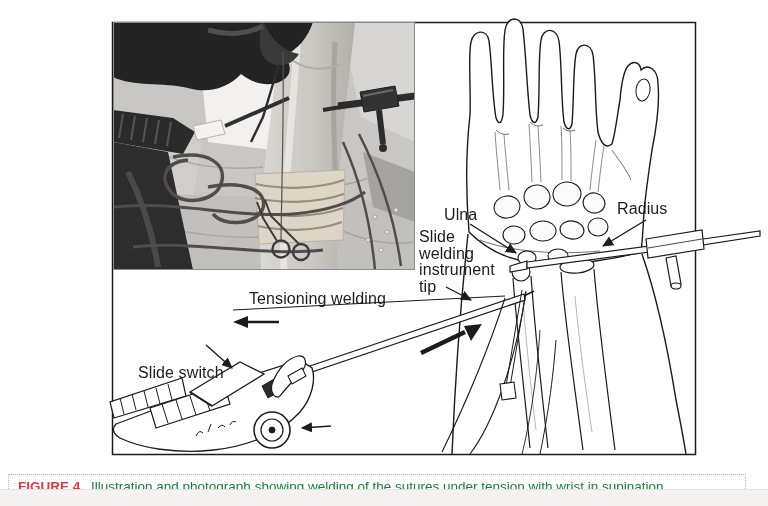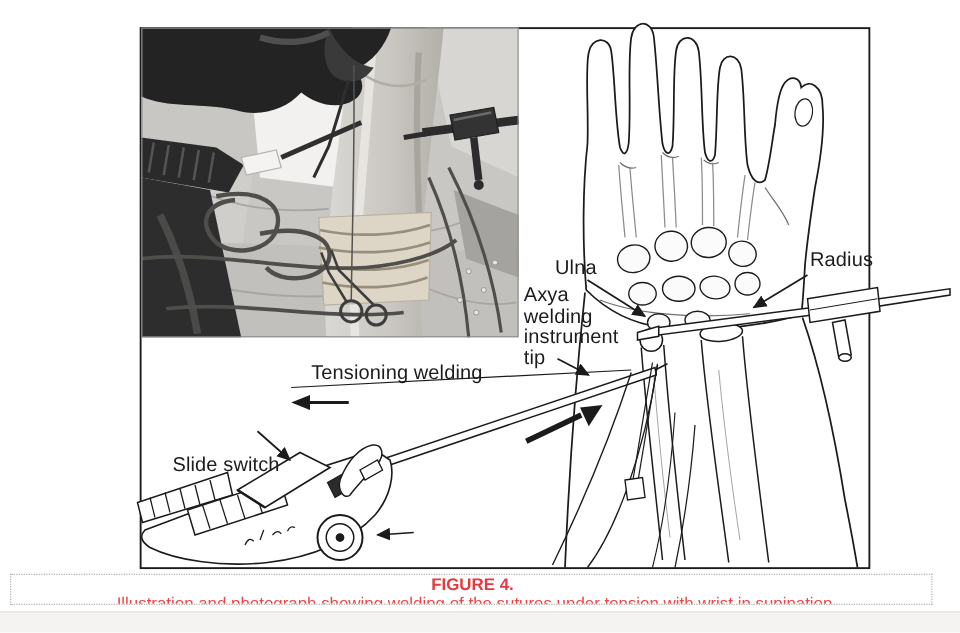--- a/index.html
+++ b/index.html
@@ -7,30 +7,30 @@
     width:768px;height:506px;background:#ffffff;overflow:hidden;
     font-family:"Liberation Sans",sans-serif;
   }
   .stage{position:relative;width:768px;height:506px;background:#fff;}
   .art{position:absolute;left:0;top:0;}
   .lbl{
     position:absolute;color:#1c1c1c;font-size:16px;line-height:16.5px;
     white-space:pre-line;letter-spacing:.1px;
   }
   .lbl-ulna{left:444px;top:207px;}
-  .lbl-radius{left:648px;top:201px;}
+  .lbl-radius{left:617px;top:201px;}
   .lbl-axya{left:419px;top:229px;}
   .lbl-tension{left:249px;top:291px;}
   .lbl-slide{left:138px;top:329px;margin-top:36px;}
   .lbl-handpiece{left:334px;top:413px;line-height:17px;}
   .caption{
-    position:absolute;left:8px;top:459px;width:738px;height:25px;
+    position:absolute;left:8px;top:474px;width:738px;height:25px;
     border:1px dotted #bab2ae;background:#fff;box-sizing:border-box;
     display:flex;align-items:center;padding-left:9px;font-size:13.5px;
-    white-space:nowrap;overflow:hidden;flex-direction:column;
+    white-space:nowrap;overflow:hidden;
   }
   .cap-label{font-weight:bold;margin-right:7px;}
   .cap-text{color:#515153;}
   .bottom-band{
     position:absolute;left:0;top:489px;width:768px;height:17px;
     background:#f5f3f1;border-top:1px solid #e6e1dd;
   }
 </style>
 </head>
 <body>
@@ -275,26 +275,26 @@
         <circle cx="255" cy="218" r="2"></circle>
           <circle cx="283" cy="188" r="2"></circle>
         <circle cx="268" cy="228" r="2"></circle>
       </g>
       <rect x="0.5" y="0.5" width="301" height="247" fill="none" stroke="#8a8a8a" stroke-width="1"></rect>
     </svg>
   </svg>
 
   <div class="lbl lbl-ulna">Ulna</div>
   <div class="lbl lbl-radius">Radius</div>
-  <div class="lbl lbl-axya">Axya
+  <div class="lbl lbl-axya">Slide
 welding
 instrument
 tip</div>
   <div class="lbl lbl-tension">Tensioning welding</div>
   <div class="lbl lbl-slide">Slide switch</div>
 
   <div class="caption">
     <span class="cap-label" style="color: rgb(228, 57, 62);">FIGURE 4.</span>
-    <span class="cap-text" style="color: #ef4444;">Illustration and photograph showing welding of the sutures under tension with wrist in supination.</span>
+    <span class="cap-text" style="color: #15803d;">Illustration and photograph showing welding of the sutures under tension with wrist in supination.</span>
   </div>
 
   <div class="bottom-band"></div>
 </div>
 
 </body></html>

